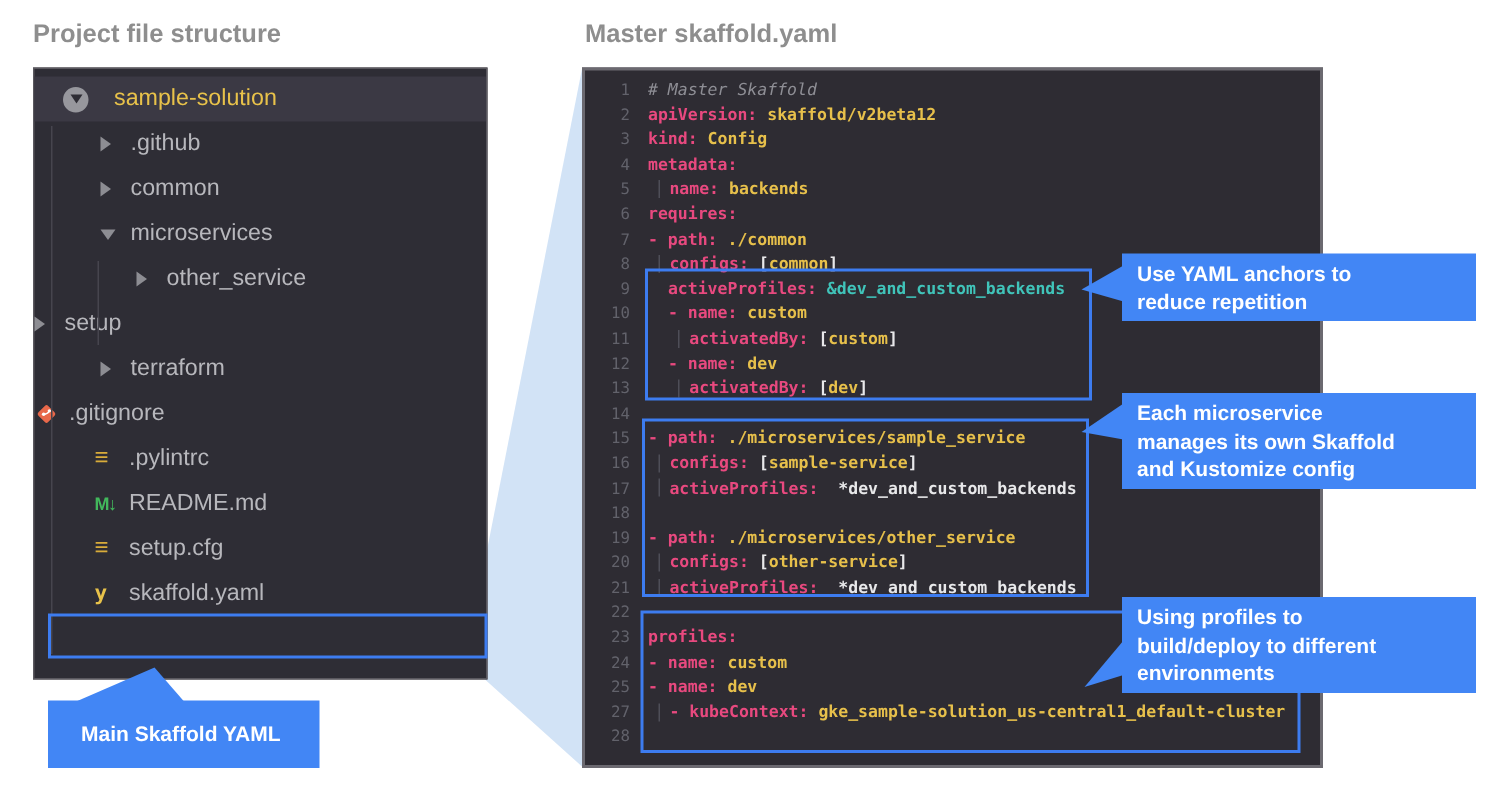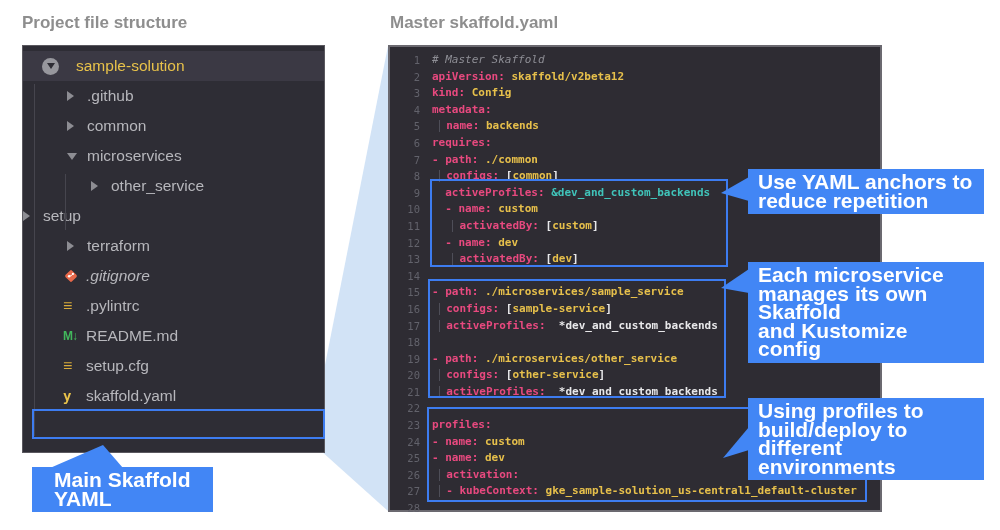--- a/index.html
+++ b/index.html
@@ -61,21 +61,21 @@
 
   .cbox{position:absolute;border:2px solid #3d7cf0;box-sizing:border-box;z-index:4;pointer-events:none;}
   #code-box-anchors{left:430px;top:179px;width:298px;height:88px;}
   #code-box-services{left:428px;top:279px;width:298px;height:119px;}
   #code-box-profiles{left:427px;top:407px;width:440px;height:95px;}
 
   
   #pointer-svg{position:absolute;left:0;top:0;z-index:5;pointer-events:none;}
   .co{
     position:absolute;background:#4286f5;color:#ffffff;font-weight:bold;
-    font-size:21px;line-height:18.5px;padding:4px 10px;white-space:pre-line;
+    font-size:14px;line-height:18.5px;padding:4px 10px;white-space:pre-line;
     z-index:6;box-sizing:border-box;
   }
   #callout-anchors{left:748px;top:169px;width:236px;}
   #callout-services{left:748px;top:262px;width:236px;}
   #callout-profiles{left:748px;top:398px;width:236px;}
   #callout-main{left:32px;top:467px;width:181px;height:45px;display:flex;align-items:center;padding-left:22px;}
 </style>
 </head>
 <body>
 
@@ -127,21 +127,21 @@
           <i class="tri tr"></i>
         </span>
         <span>setup</span>
       </div>
       <div class="trow" style="padding-left: 44px;">
         <span class="ticon ch">
           <i class="tri tr"></i>
         </span>
         <span>terraform</span>
       </div>
-      <div class="trow" style="padding-left: 40px; font-style: italic;">
+      <div class="trow" style="">
         <span class="ticon fi">
           <svg width="16" height="16" viewBox="0 0 16 16">
             <rect x="3.4" y="3.4" width="9.2" height="9.2" rx="1.6" transform="rotate(45 8 8)" fill="#e8684a"></rect>
             <circle cx="6.1" cy="8.2" r="1.2" fill="#ffffff"></circle>
             <circle cx="9.9" cy="5.9" r="1.1" fill="#ffffff"></circle>
             <path d="M6.1 8.2 Q8.8 8.2 9.9 5.9" stroke="#ffffff" stroke-width="0.9" fill="none"></path>
           </svg>
         </span>
         <span>.gitignore</span>
       </div>
@@ -193,21 +193,20 @@
       <div class="cl"><span class="ln">16</span><span class="tx"><span class="tk-s"> </span><span class="tk-g"></span><span class="tk-s"> </span><span class="tk-k">configs:</span><span class="tk-w"> [</span><span class="tk-v">sample-service</span><span class="tk-w">]</span></span></div>
       <div class="cl"><span class="ln">17</span><span class="tx"><span class="tk-s"> </span><span class="tk-g"></span><span class="tk-s"> </span><span class="tk-k">activeProfiles:</span><span class="tk-w">  *dev_and_custom_backends</span></span></div>
       <div class="cl"><span class="ln">18</span><span class="tx"></span></div>
       <div class="cl"><span class="ln">19</span><span class="tx"><span class="tk-k">- path:</span><span class="tk-v"> ./microservices/other_service</span></span></div>
       <div class="cl"><span class="ln">20</span><span class="tx"><span class="tk-s"> </span><span class="tk-g"></span><span class="tk-s"> </span><span class="tk-k">configs:</span><span class="tk-w"> [</span><span class="tk-v">other-service</span><span class="tk-w">]</span></span></div>
       <div class="cl"><span class="ln">21</span><span class="tx"><span class="tk-s"> </span><span class="tk-g"></span><span class="tk-s"> </span><span class="tk-k">activeProfiles:</span><span class="tk-w">  *dev_and_custom_backends</span></span></div>
       <div class="cl"><span class="ln">22</span><span class="tx"></span></div>
       <div class="cl"><span class="ln">23</span><span class="tx"><span class="tk-k">profiles:</span></span></div>
       <div class="cl"><span class="ln">24</span><span class="tx"><span class="tk-k">- name:</span><span class="tk-v"> custom</span></span></div>
       <div class="cl"><span class="ln">25</span><span class="tx"><span class="tk-k">- name:</span><span class="tk-v"> dev</span></span></div>
-      <div class="cl"><span class="ln">26</span><span class="tx"><span class="tk-s"> </span><span class="tk-g"></span><span class="tk-s"> </span><span class="tk-k">activation:</span></span></div>
       <div class="cl"><span class="ln">27</span><span class="tx"><span class="tk-s"> </span><span class="tk-g"></span><span class="tk-s"> </span><span class="tk-k">- kubeContext:</span><span class="tk-v"> gke_sample-solution_us-central1_default-cluster</span></span></div>
       <div class="cl"><span class="ln">28</span><span class="tx"></span></div>
     </div>
 </div>
 
 <div class="cbox" id="code-box-anchors"></div>
 <div class="cbox" id="code-box-services"></div>
 <div class="cbox" id="code-box-profiles"></div>
 
 <svg id="pointer-svg" width="1000" height="530">

